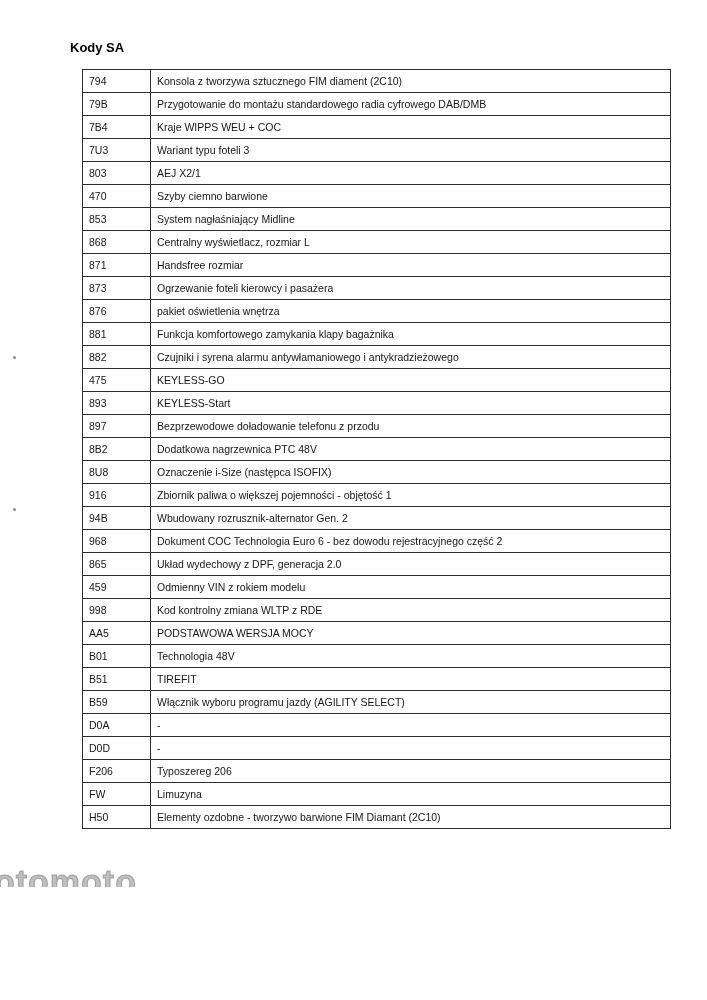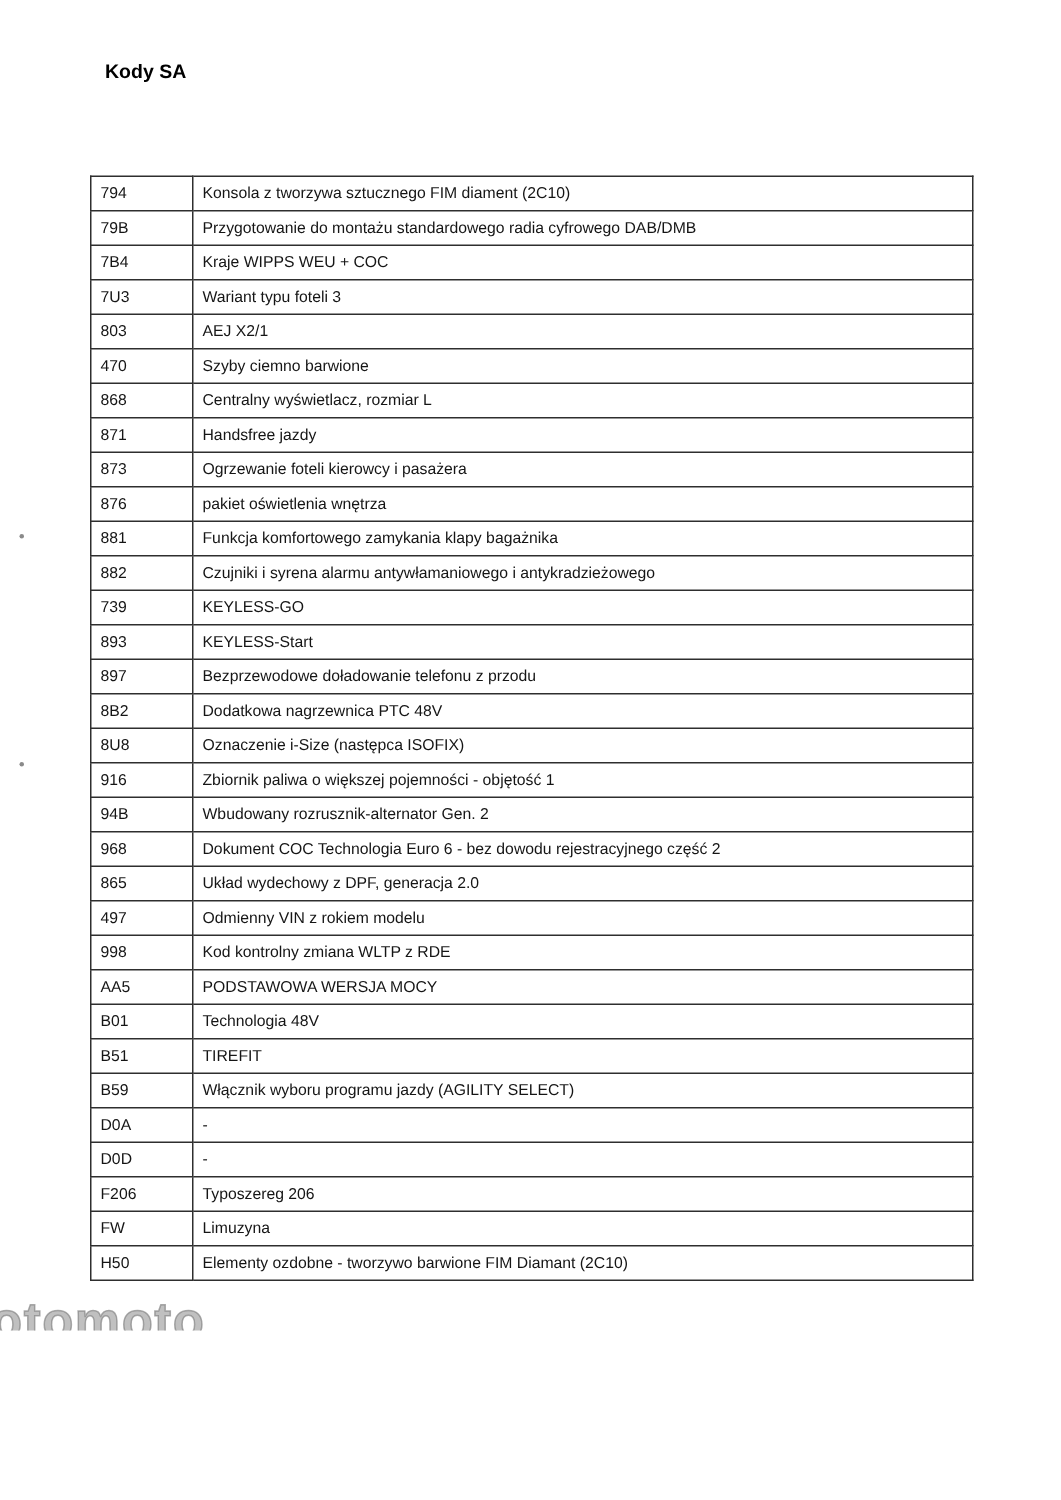--- a/index.html
+++ b/index.html
@@ -21,26 +21,25 @@
   .title {
     position: absolute;
     left: 70px;
     top: 40px;
     font-size: 13px;
     font-weight: bold;
     color: #000000;
   }
   table.codes {
     position: absolute;
-    left: 60px;
+    left: 82px;
     top: 69px;
     width: 588px;
     border-collapse: collapse;
     table-layout: fixed;
-    margin-top: 48px;
   }
   table.codes td {
     border: 1px solid #2e2e2e;
     font-size: 10.5px;
     color: #151515;
     padding: 0 6px;
     height: 22px;
     line-height: 22px;
     vertical-align: middle;
     white-space: nowrap;
@@ -99,45 +98,49 @@
         </tr>
         <tr>
           <td class="code-col">803</td>
           <td>AEJ X2/1</td>
         </tr>
         <tr>
           <td class="code-col">470</td>
           <td>Szyby ciemno barwione</td>
         </tr>
         <tr>
+          <td class="code-col">853</td>
+          <td>System nagłaśniający Midline</td>
+        </tr>
+        <tr>
           <td class="code-col">868</td>
           <td>Centralny wyświetlacz, rozmiar L</td>
         </tr>
         <tr>
           <td class="code-col">871</td>
-          <td>Handsfree jazdy</td>
+          <td>Handsfree rozmiar</td>
         </tr>
         <tr>
           <td class="code-col">873</td>
           <td>Ogrzewanie foteli kierowcy i pasażera</td>
         </tr>
         <tr>
           <td class="code-col">876</td>
           <td>pakiet oświetlenia wnętrza</td>
         </tr>
         <tr>
           <td class="code-col">881</td>
           <td>Funkcja komfortowego zamykania klapy bagażnika</td>
         </tr>
         <tr>
           <td class="code-col">882</td>
           <td>Czujniki i syrena alarmu antywłamaniowego i antykradzieżowego</td>
         </tr>
         <tr>
-          <td class="code-col">739</td>
+          <td class="code-col">475</td>
           <td>KEYLESS-GO</td>
         </tr>
         <tr>
           <td class="code-col">893</td>
           <td>KEYLESS-Start</td>
         </tr>
         <tr>
           <td class="code-col">897</td>
           <td>Bezprzewodowe doładowanie telefonu z przodu</td>
         </tr>
@@ -159,21 +162,21 @@
         </tr>
         <tr>
           <td class="code-col">968</td>
           <td>Dokument COC Technologia Euro 6 - bez dowodu rejestracyjnego część 2</td>
         </tr>
         <tr>
           <td class="code-col">865</td>
           <td>Układ wydechowy z DPF, generacja 2.0</td>
         </tr>
         <tr>
-          <td class="code-col">497</td>
+          <td class="code-col">459</td>
           <td>Odmienny VIN z rokiem modelu</td>
         </tr>
         <tr>
           <td class="code-col">998</td>
           <td>Kod kontrolny zmiana WLTP z RDE</td>
         </tr>
         <tr>
           <td class="code-col">AA5</td>
           <td>PODSTAWOWA WERSJA MOCY</td>
         </tr>

